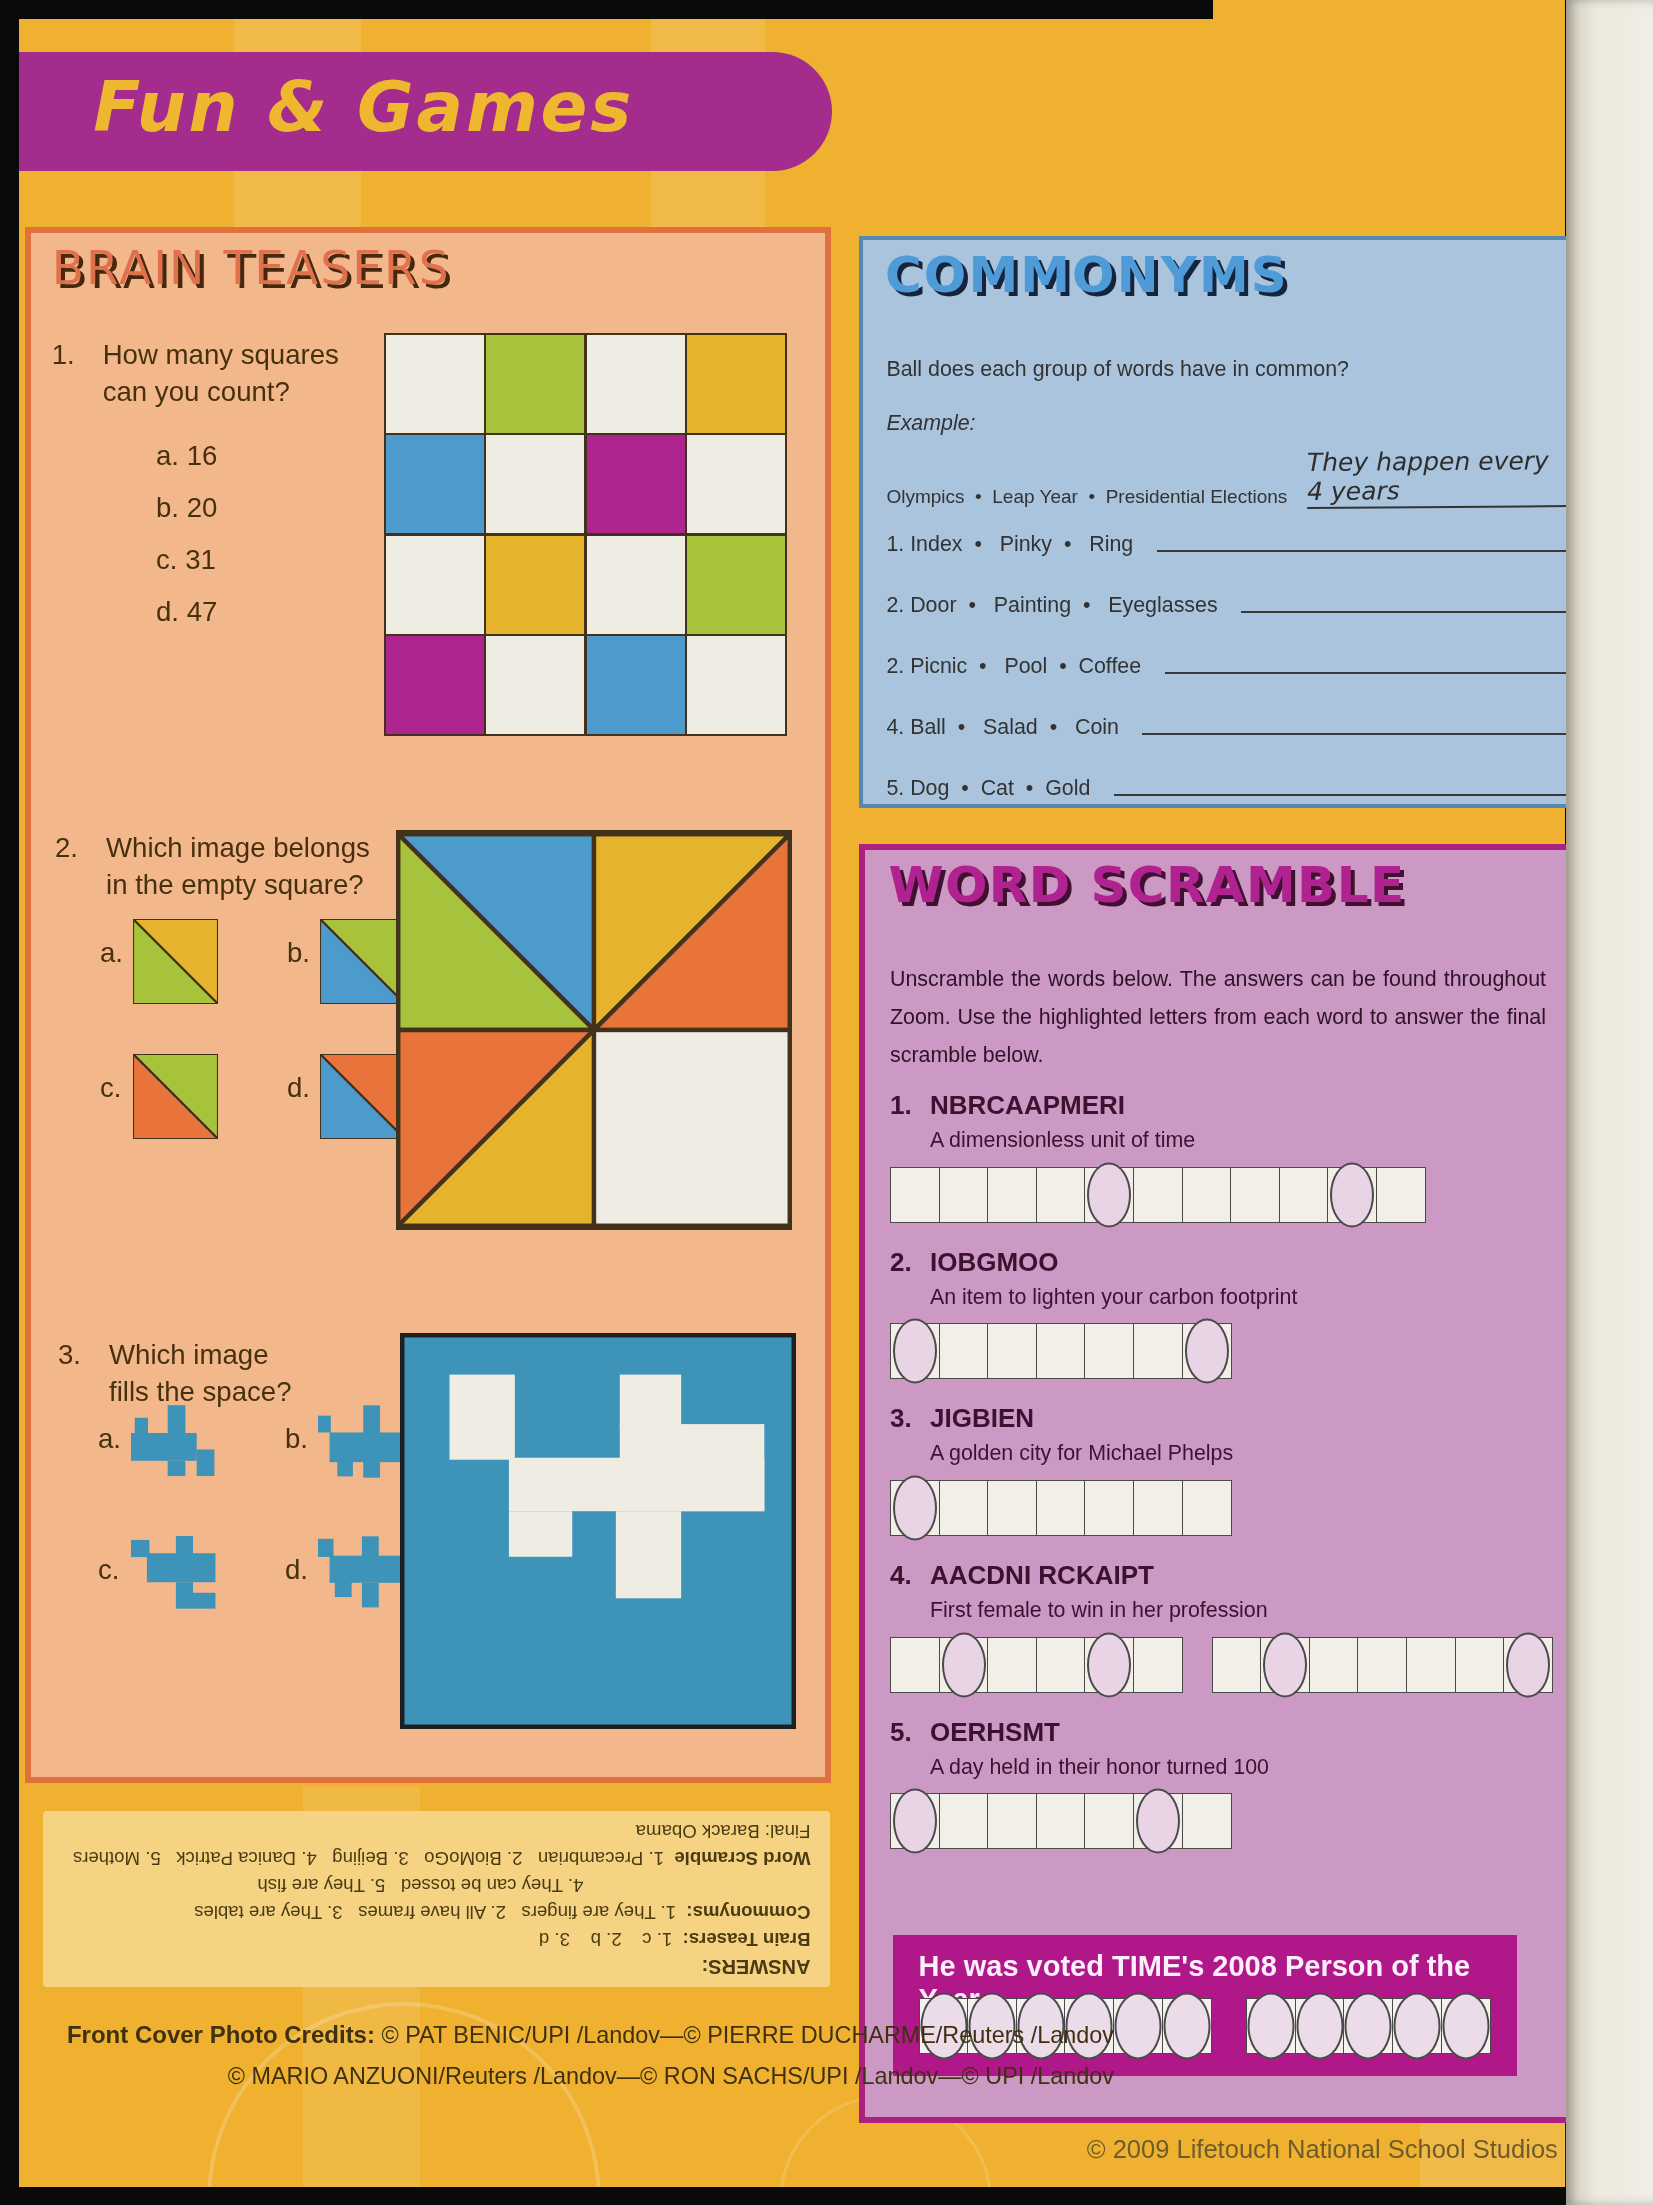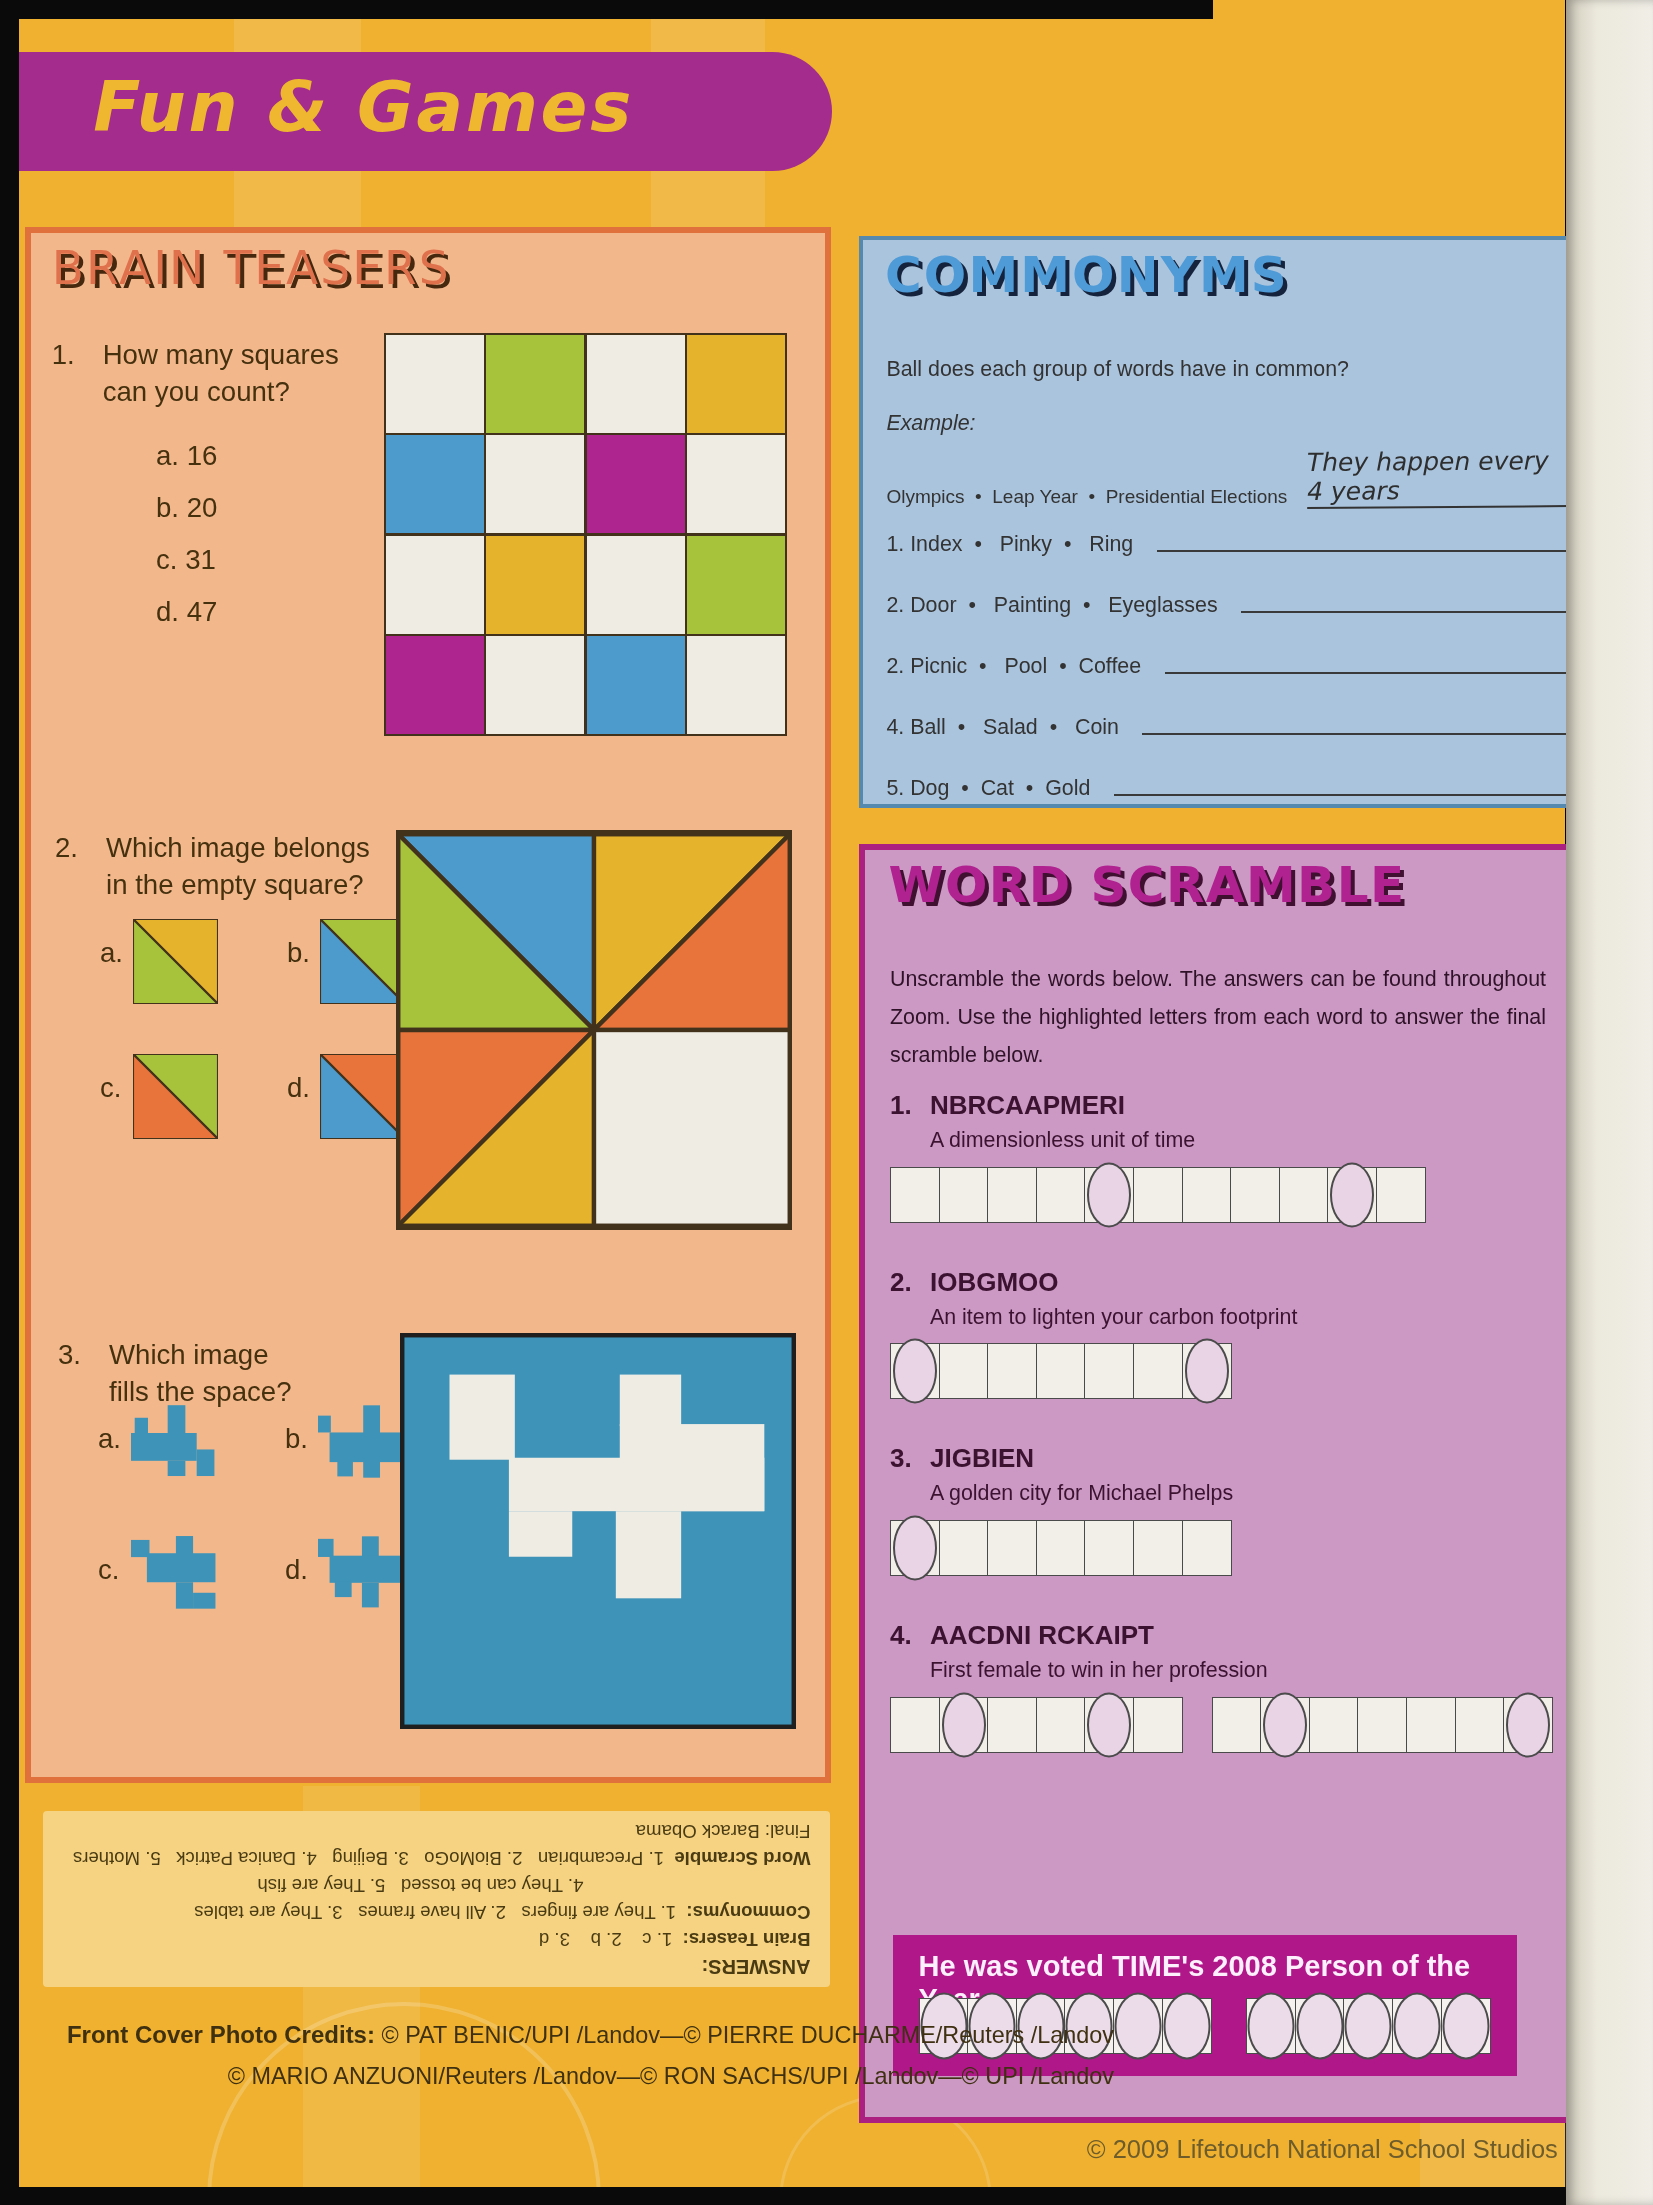--- a/index.html
+++ b/index.html
@@ -65,21 +65,21 @@
   .c-line{flex:1;margin-left:23.4px;border-bottom:2.1px solid #3a3a3a;margin-bottom:5.5px;min-width:83px;}
 
   
   .ws-panel{position:absolute;left:859px;top:844px;width:717px;height:1267px;background:#cb99c4;
             border:6.2px solid #ac2180;z-index:3;color:#33112b;}
   .ws-title{position:absolute;left:23.4px;top:5.5px;margin:0;font-family:"DejaVu Sans", sans-serif;
             font-weight:900;font-size:50px;color:#b02290;letter-spacing:1.4px;text-shadow:4.1px 4.1px 0 #3f1030;}
   .ws-instructions{position:absolute;left:25px;top:110px;width:656px;font-size:21.4px;line-height:38px;
                    text-align:justify;color:#2f1228;}
   .ws-clues{position:absolute;left:25px;top:240px;right:16.5px;}
-  .s-clue{margin-bottom:44px;}
+  .s-clue{margin-bottom:24px;}
   .s-wordline{font-size:26px;font-weight:bold;color:#3b1230;}
   .s-num{display:inline-block;width:40px;}
   .s-hint{margin-left:40px;margin-top:6.9px;font-size:21.4px;color:#3b1230;white-space:pre-wrap;}
   .s-boxes{margin-top:13.8px;display:flex;gap:30px;}
   .s-group{display:flex;}
   .s-box{position:relative;width:48px;height:54px;background:#f2efe9;border:1.4px solid #4a4a4a;margin-right:-1.4px;}
   .s-circle{position:absolute;left:50%;top:50%;width:40px;height:61px;transform:translate(-50%,-50%);
             border:2.1px solid #4b4b4b;border-radius:50%;background:#e9d4e6;}
   .ws-final{position:absolute;left:27.6px;top:1085px;width:624px;height:141px;background:#b0188a;}
   .ws-final-text{position:absolute;left:26px;top:15px;font-size:29px;font-weight:bold;color:#fdeffb;}
@@ -376,20 +376,39 @@
               <div class="s-box"></div>
               <div class="s-box"></div>
               <div class="s-box"></div>
               <div class="s-box"></div>
               <div class="s-box">
                 <div class="s-circle"></div>
               </div>
             </div>
           </div>
         </div>
+        <div class="s-clue">
+          <div class="s-wordline"><span class="s-num">5.</span><span>OERHSMT</span></div>
+          <div class="s-hint">A day held in their honor turned 100</div>
+          <div class="s-boxes">
+            <div class="s-group">
+              <div class="s-box">
+                <div class="s-circle"></div>
+              </div>
+              <div class="s-box"></div>
+              <div class="s-box"></div>
+              <div class="s-box"></div>
+              <div class="s-box"></div>
+              <div class="s-box">
+                <div class="s-circle"></div>
+              </div>
+              <div class="s-box"></div>
+            </div>
+          </div>
+        </div>
       </div>
     <div class="ws-final">
       <div class="ws-final-text">He was voted TIME's 2008 Person of the Year</div>
       <div class="ws-final-boxes">
           <div class="s-group">
             <div class="s-box">
               <div class="s-circle"></div>
             </div>
             <div class="s-box">
               <div class="s-circle"></div>

